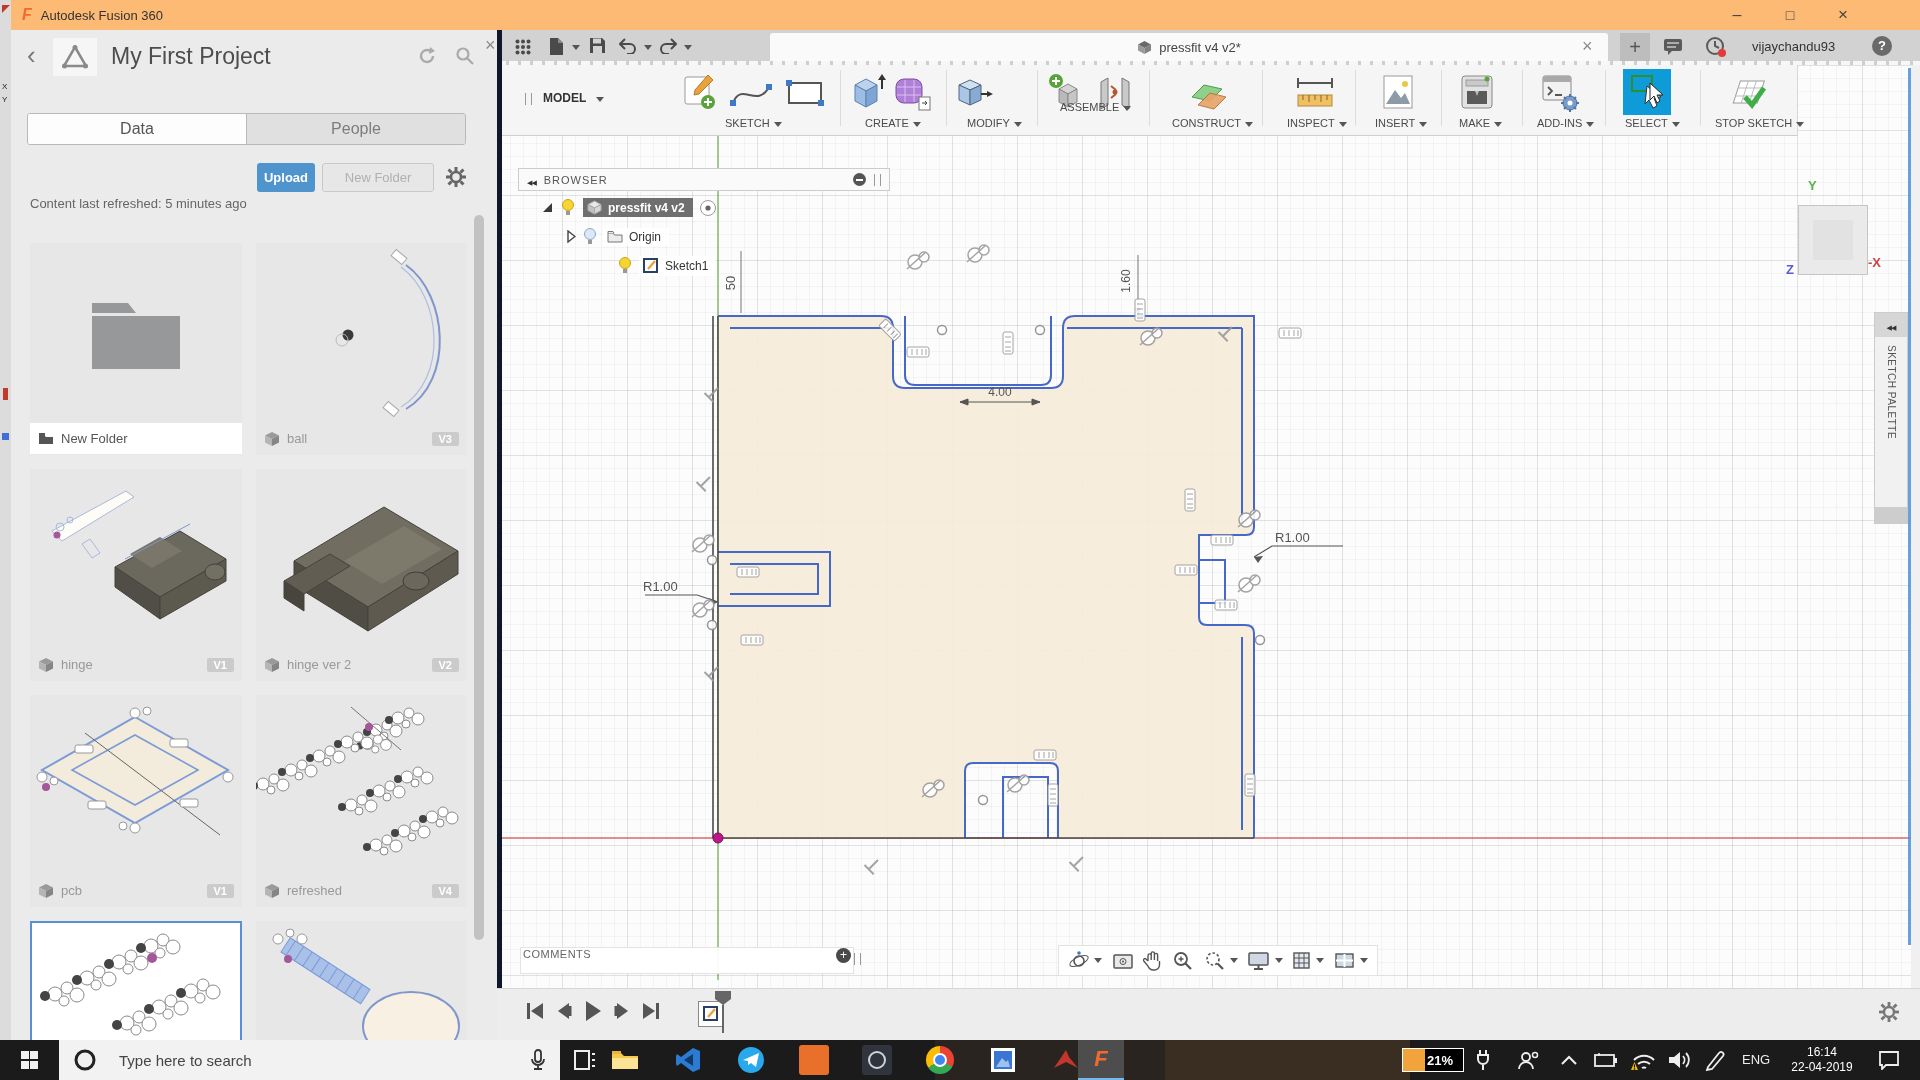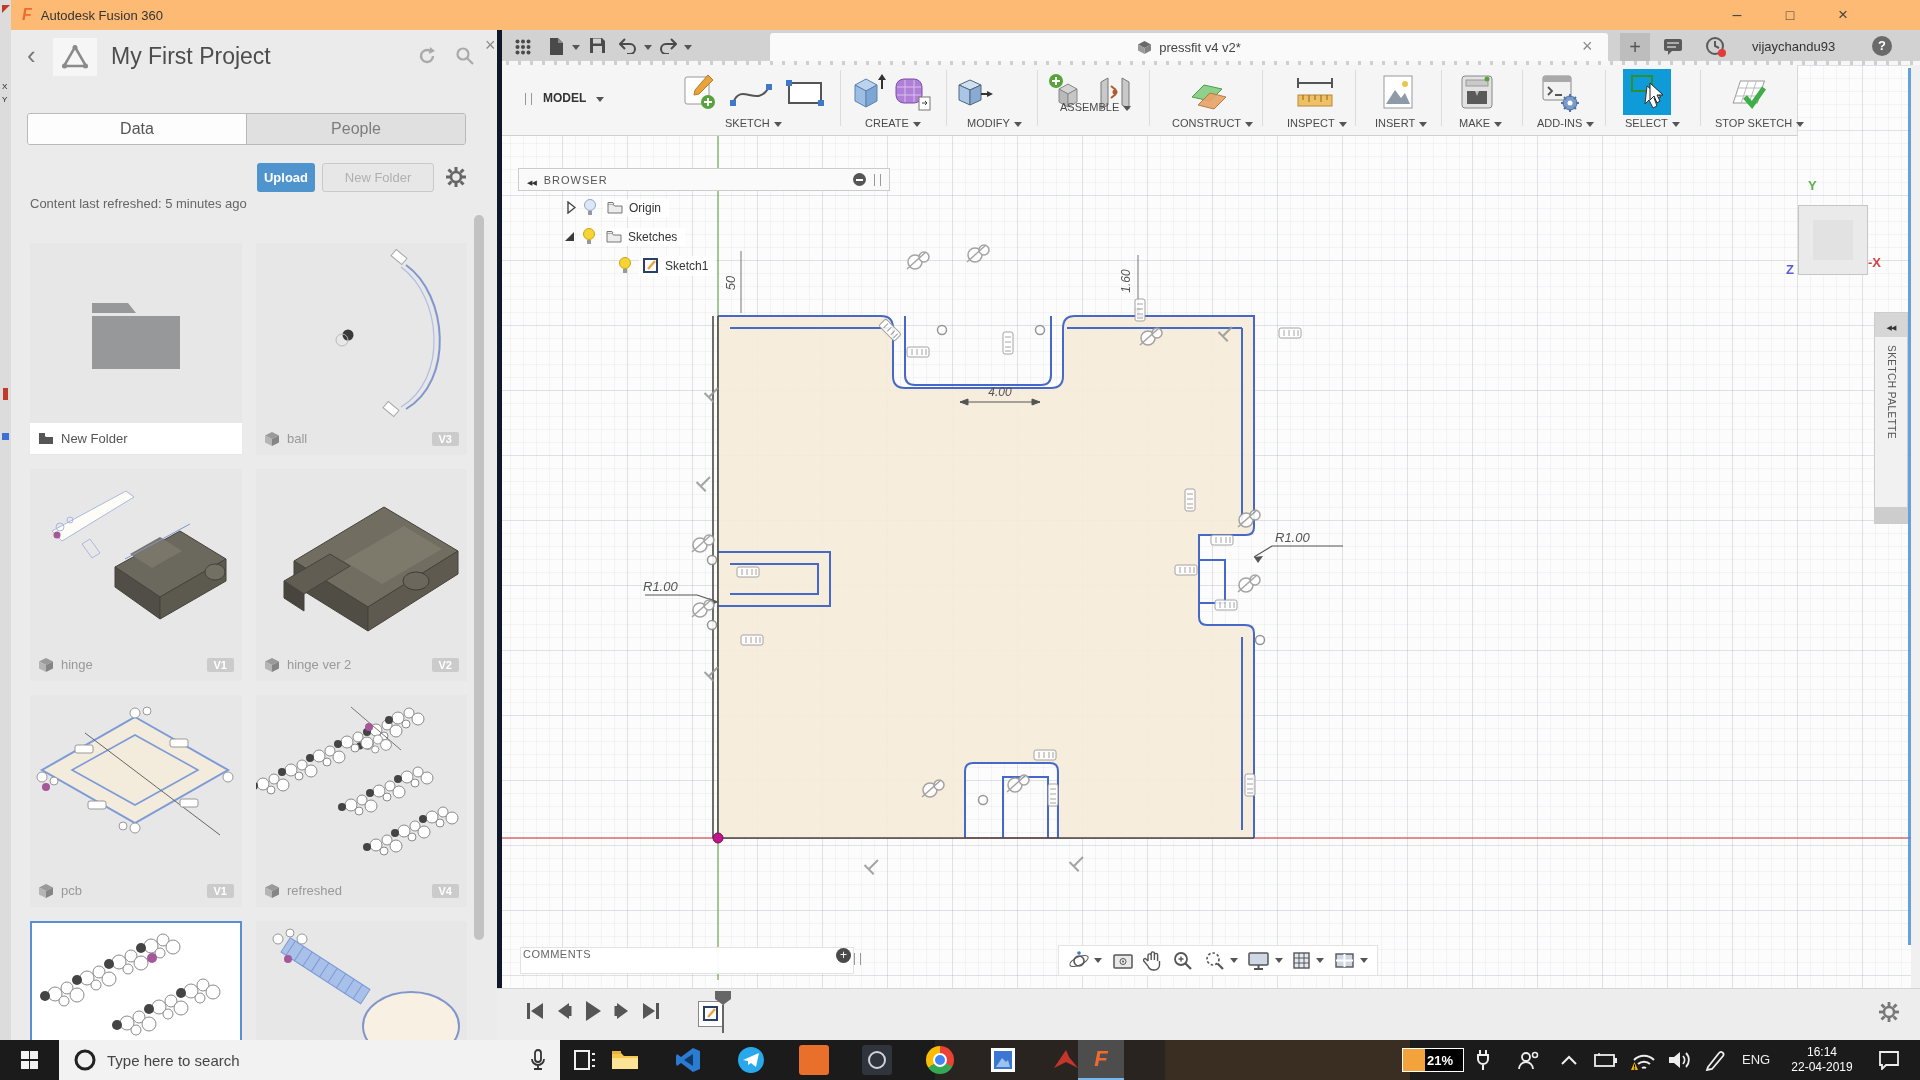--- a/index.html
+++ b/index.html
@@ -50,21 +50,21 @@
   .helpdot{width:20px;height:20px;border-radius:50%;background:#6a6a6a;color:#fff;font-size:13px;font-weight:bold;text-align:center;line-height:20px}
   .helpdot::before{content:"?"}
   .username{font-size:13px;color:#333}
   .modeltxt{font-size:12px;font-weight:bold;color:#333}
   
   #canvas{left:497px;top:65px;width:1423px;height:923px;background-color:#fcfcfc;
     background-image:
       repeating-linear-gradient(to right,rgba(120,130,145,.16) 0 1px,transparent 1px 65px),
       repeating-linear-gradient(to bottom,rgba(120,130,145,.16) 0 1px,transparent 1px 65px),
       repeating-linear-gradient(to right,rgba(120,130,145,.07) 0 1px,transparent 1px 13px),
-      repeating-linear-gradient(to bottom,rgba(120,130,145,.07) 0 1px,transparent 1px 13px); font-style: italic;}
+      repeating-linear-gradient(to bottom,rgba(120,130,145,.07) 0 1px,transparent 1px 13px);}
   
   #browser{left:518px;top:168px;width:372px}
   .br-head{height:21px;background:#fafafa;border:1px solid #ccc;display:flex;align-items:center;padding:0 8px;gap:8px}
   .br-head .ttl{font-size:11px;color:#555;letter-spacing:1px}
   .dblarrow::before{content:"◀◀";font-size:7px;color:#333;letter-spacing:-1px}
   .minuscirc{width:13px;height:13px;border-radius:50%;background:#555;position:relative}
   .minuscirc::after{content:"";position:absolute;left:3px;top:6px;width:7px;height:1.5px;background:#fff}
   .grip2{width:5px;height:12px;border-left:1.5px solid #999;border-right:1.5px solid #999}
   .trow{height:25px;display:flex;align-items:center;font-size:12px;color:#333;margin-top:4px}
   .pill{background:rgba(255,255,255,.85);padding:2px 8px 2px 4px;display:flex;align-items:center;gap:6px}
@@ -83,21 +83,21 @@
   #commentsbar{left:520px;top:947px;width:328px;height:25px;background:rgba(255,255,255,.95);display:flex;padding:0 2px;border:1px solid #e3e3e3}
   #commentsbar .lbl{font-size:11px;color:#666;letter-spacing:.5px}
   .pluscirc{width:15px;height:15px;border-radius:50%;background:#4a4a4a;color:#fff;font-size:12px;line-height:15px;text-align:center;margin-left:auto}
   .pluscirc::before{content:"+"}
   #navbar{left:1058px;top:945px;width:318px;height:29px;background:rgba(255,255,255,.92);border:1px solid #e3e3e3;display:flex;align-items:center;justify-content:space-evenly}
   #timeline{left:497px;top:988px;width:1423px;height:52px;background:#ededed;border-top:1px solid #d5d5d5}
   
   #taskbar{left:0;top:1040px;width:1920px;height:40px;background:#1b1b1b}
   .tb-seg1{left:935px;top:1040px;width:230px;height:40px;background:#2a2420}
   .tb-seg2{left:1165px;top:1040px;width:245px;height:40px;background:#3a2d21}
-  #searchbox{left:59px;top:1040px;width:501px;height:40px;background:#f2f2f2;display:flex;align-items:center;gap:8px;padding-left:14px;box-sizing:border-box}
+  #searchbox{left:59px;top:1040px;width:501px;height:40px;background:#f2f2f2;display:flex;align-items:center;gap:20px;padding-left:14px;box-sizing:border-box}
   #searchbox input{border:none;outline:none;background:transparent;font-size:15px;color:#333;width:360px;font-family:"Liberation Sans",sans-serif}
   #searchbox input::placeholder{color:#454545}
   .winlogo{display:grid;grid-template-columns:8px 8px;grid-gap:1.5px}
   .winlogo i{width:8px;height:8px;background:#f2f2f2}
   .appico{width:30px;height:30px;border-radius:3px}
   .tbtime{color:#fff;font-size:12px;text-align:center;line-height:15px}
   .battxt{color:#fff;font-size:13px;font-weight:bold}
   .engtxt{color:#eee;font-size:13px}
 </style>
 </head>
@@ -250,56 +250,61 @@
 </div>
 
 <div class="abs" id="browser">
   <div class="br-head">
     <span class="dblarrow"></span>
     <span class="ttl">BROWSER</span>
     <span class="minuscirc" style="margin-left:auto"></span>
     <span class="grip2"></span>
   </div>
 
+  <div class="trow" style="padding-left:24px">
+    <svg width="11" height="11" style="margin-right:8px">
+        <polygon points="1,10 10,10 10,1" fill="#3a3a3a"></polygon>
+      </svg>
+    <svg width="14" height="17" style="margin-right:8px">
+        <circle cx="7" cy="6" r="5.5" fill="#f6d435" stroke="#c9a40f"></circle>
+        <rect x="5" y="12" width="4" height="4" fill="#999"></rect>
+      </svg>
+    <span class="pill sel">
+      <svg width="15" height="15">
+          <polygon points="7.5,1 14,4.5 7.5,8 1,4.5" fill="#e8e8e8" stroke="#aaa"></polygon>
+          <polygon points="1,4.5 7.5,8 7.5,14 1,10.5" fill="#c2c2c2" stroke="#aaa"></polygon>
+          <polygon points="7.5,8 14,4.5 14,10.5 7.5,14" fill="#d6d6d6" stroke="#aaa"></polygon>
+        </svg>
+      <span>pressfit v4 v2</span>
+    </span>
+    <svg width="18" height="18" style="margin-left:6px">
+        <circle cx="9" cy="9" r="7.5" fill="#fff" stroke="#999"></circle>
+        <circle cx="9" cy="9" r="2.6" fill="#666"></circle>
+      </svg>
+  </div>
 
 
 
   <div class="trow" style="padding-left:48px">
     <svg width="10" height="13" style="margin-right:7px">
         <polygon points="2,1 2,12 9,6.5" fill="#fff" stroke="#444" stroke-width="1.4"></polygon>
       </svg>
     <svg width="14" height="17" style="margin-right:6px">
         <circle cx="7" cy="6" r="5.5" fill="#dce8f6" stroke="#8aa7cc"></circle>
         <rect x="5" y="12" width="4" height="4" fill="#999"></rect>
       </svg>
     <span class="pill">
       <svg width="16" height="13">
           <path d="M1,3 h5 l1.5,2 H15 V12 H1 Z" fill="#ececec" stroke="#777"></path>
           <path d="M1,3 V1.5 h5 l1,1.5" fill="#ececec" stroke="#777"></path>
         </svg>
       <span>Origin</span>
     </span>
   </div>
 
-  <div class="trow" style="padding-left:46px">
-    <svg width="11" height="11" style="margin-right:7px">
-        <polygon points="1,10 10,10 10,1" fill="#3a3a3a"></polygon>
-      </svg>
-    <svg width="14" height="17" style="margin-right:6px">
-        <circle cx="7" cy="6" r="5.5" fill="#f6d435" stroke="#c9a40f"></circle>
-        <rect x="5" y="12" width="4" height="4" fill="#999"></rect>
-      </svg>
-    <span class="pill">
-      <svg width="16" height="13">
-          <path d="M1,3 h5 l1.5,2 H15 V12 H1 Z" fill="#ececec" stroke="#777"></path>
-          <path d="M1,3 V1.5 h5 l1,1.5" fill="#ececec" stroke="#777"></path>
-        </svg>
-      <span>Sketches</span>
-    </span>
-  </div>
 
   <div class="trow" style="padding-left:100px">
     <svg width="14" height="17" style="margin-right:7px">
         <circle cx="7" cy="6" r="5.5" fill="#f6d435" stroke="#c9a40f"></circle>
         <rect x="5" y="12" width="4" height="4" fill="#999"></rect>
       </svg>
     <span class="pill">
       <svg width="16" height="16">
           <rect x="1" y="1" width="13" height="13" fill="#fff" stroke="#2a3f66" stroke-width="2"></rect>
           <line x1="12" y1="3" x2="5" y2="11" stroke="#e8a33d" stroke-width="2.4"></line>

